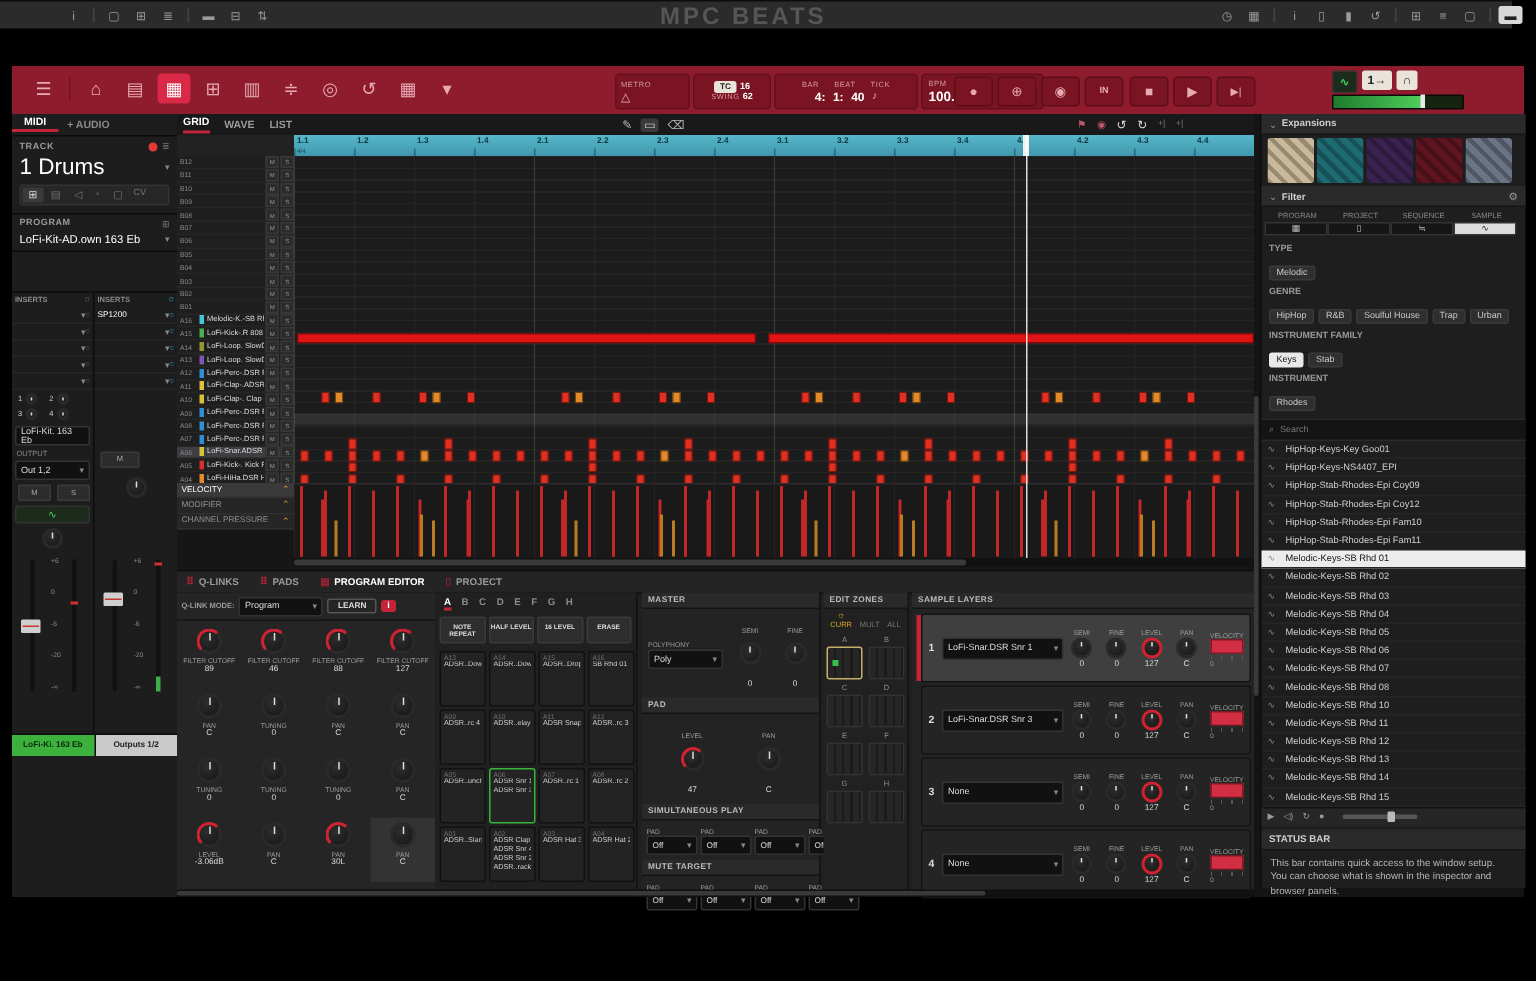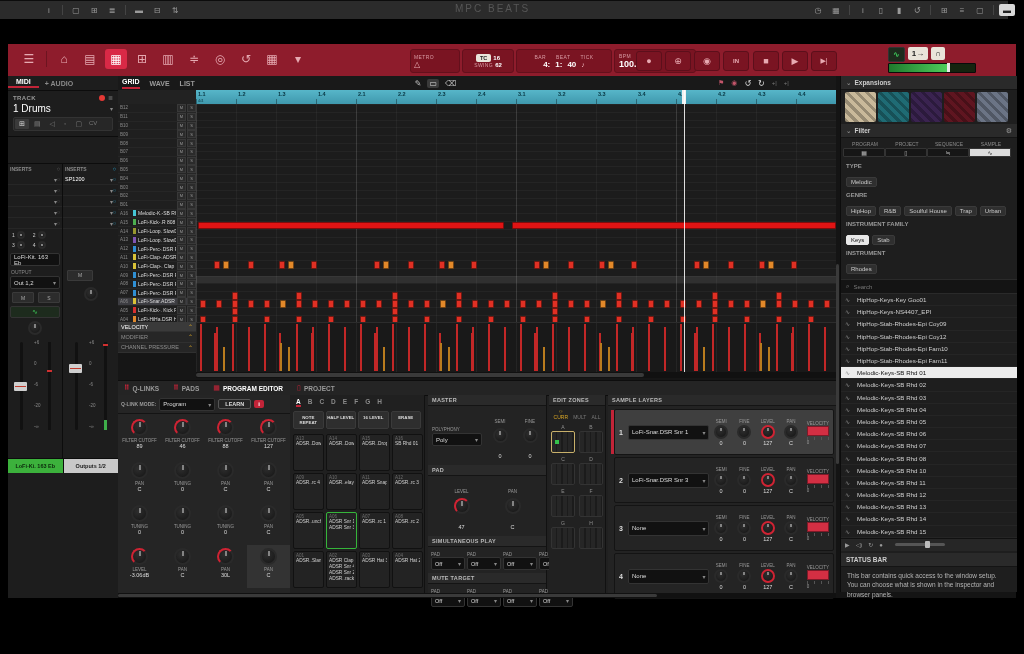--- a/index.html
+++ b/index.html
@@ -109,21 +109,21 @@
   .ftab{flex:1;height:12px;background:#161616;border:1px solid #333;display:flex;align-items:center;justify-content:center;
     font-size:6px;color:#bbb;margin-right:2px;border-radius:1px;}
   .ftab.on{background:#dcdcdc;color:#222;}
   .exp-tile{width:31px;height:30px;border-radius:2px;margin-right:2px;position:relative;overflow:hidden;}
   
   #bottombar{left:8px;top:598px;width:1008px;height:18px;background:#2b2b2b;border-top:1px solid #0c0c0c;
     display:flex;align-items:center;}
   .bb-ico{display:inline-flex;align-items:center;justify-content:center;min-width:16px;height:12px;color:#9a9a9a;font-size:8px;margin:0 1px;border-radius:2px;}
   .bb-ico.hl{background:#d8d8d8;color:#222;}
   .bb-sep{width:1px;height:10px;background:#444;margin:0 4px;}
-  #brand{position:absolute;left:455px;top:3px;font-size:10px;font-weight:normal;letter-spacing:2px;color:#565656;}
+  #brand{position:absolute;left:440px;top:3px;font-size:16px;font-weight:bold;letter-spacing:2px;color:#565656;}
 </style>
 </head>
 <body>
 
 <div id="stage">
 
   <div id="topbar" class="abs">
     <div class="abs" id="tb-left" style="left:8px;top:5px;"><span class="tb-ico">☰</span><span class="tb-sep"></span><span class="tb-ico">⌂</span><span class="tb-ico">▤</span><span class="tb-ico active">▦</span><span class="tb-ico">⊞</span><span class="tb-ico">▥</span><span class="tb-ico">≑</span><span class="tb-ico">◎</span><span class="tb-ico">↺</span><span class="tb-ico">▦</span><span class="tb-ico">▾</span></div>
 
     <div class="abs" style="left:402px;top:5px;display:flex;">
@@ -198,30 +198,40 @@
       </div>
       <div style="padding:3px 5px;border-bottom:1px solid #0c0c0c;">
         <div style="display:flex;justify-content:space-between;align-items:center;">
           <span class="panel-h">TRACK</span>
           <span style="display:flex;gap:3px;align-items:center;">
               <span style="width:6px;height:6px;border-radius:50%;background:#e53935;display:inline-block;"></span>
               <span class="t6" style="color:#777;">≣</span>
             </span>
         </div>
         <div style="display:flex;justify-content:space-between;align-items:center;margin:2px 0 3px 0;">
-          <span style="font-size:10px;color:#fff;">1 Drums</span>
+          <span style="font-size:15px;color:#fff;">1 Drums</span>
           <span class="caret">▾</span>
         </div>
         <div style="display:flex;gap:1px;background:#272727;border:1px solid #333;border-radius:2px;padding:1px;margin:2px 0;">
           <span class="t7" style="background:#3a3a3a;color:#ddd;padding:1px 4px;border-radius:1px;">⊞</span>
           <span class="t7" style="color:#777;padding:1px 4px;">▤</span>
           <span class="t7" style="color:#777;padding:1px 4px;">◁</span>
           <span class="t7" style="color:#777;padding:1px 4px;">◦</span>
           <span class="t7" style="color:#777;padding:1px 4px;">▢</span>
           <span class="t6" style="color:#777;padding:1px 2px;">CV</span>
+        </div>
+      </div>
+      <div style="padding:3px 5px;border-bottom:1px solid #0c0c0c;">
+        <div style="display:flex;justify-content:space-between;">
+            <span class="panel-h">PROGRAM</span>
+            <span class="t6" style="color:#777;">⊞</span>
+          </div>
+        <div style="display:flex;justify-content:space-between;align-items:center;margin-top:2px;">
+          <span style="font-size:7.5px;color:#fff;white-space:nowrap;">LoFi-Kit-AD.own 163 Eb</span>
+          <span class="caret">▾</span>
         </div>
       </div>
       <div style="height:26px;"></div>
 
       <div style="display:flex;border-top:1px solid #0c0c0c;height:294px;">
         <div style="width:54px;border-right:1px solid #0c0c0c;position:relative;">
           <div style="display:flex;justify-content:space-between;padding:2px 2px;">
               <span class="t5" style="color:#8a8a8a;font-weight:bold;">INSERTS</span>
               <span class="t6" style="color:#666;">○</span>
             </div>

